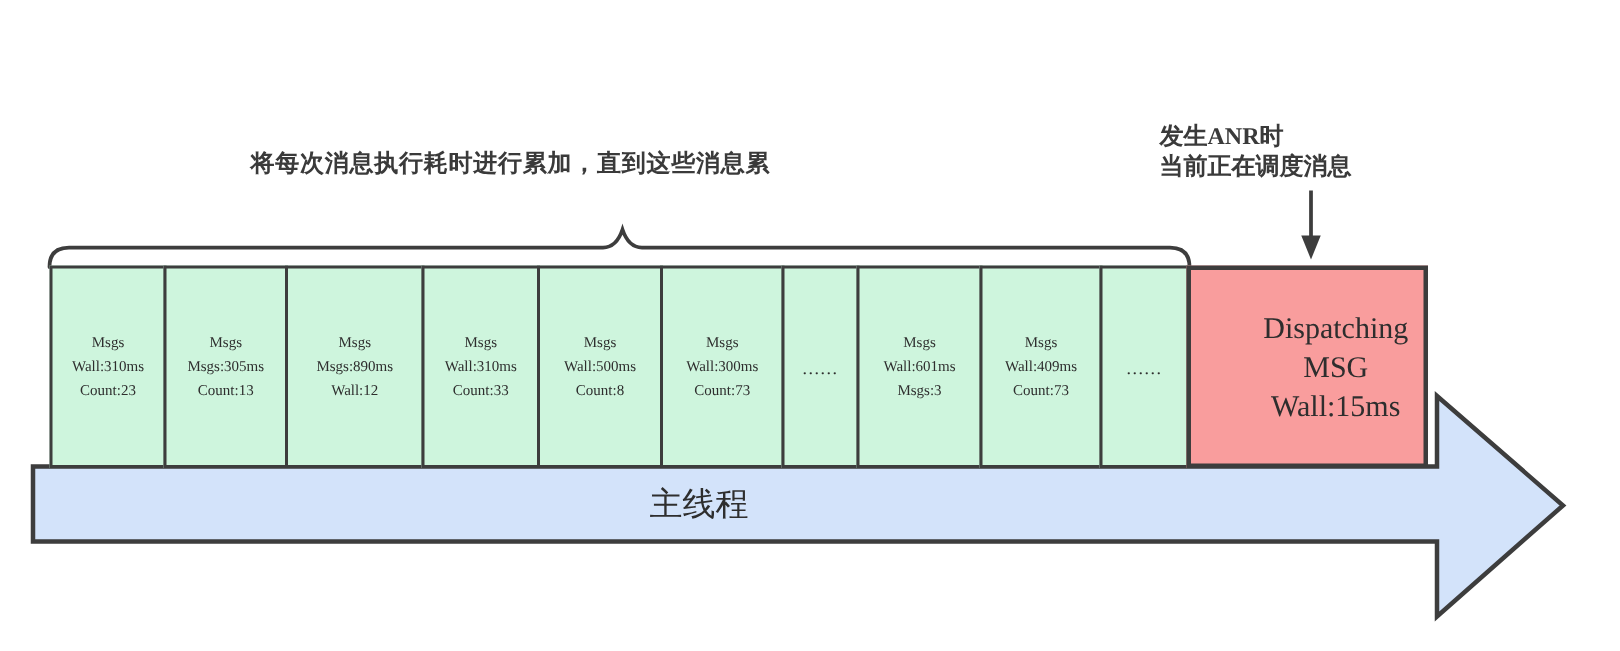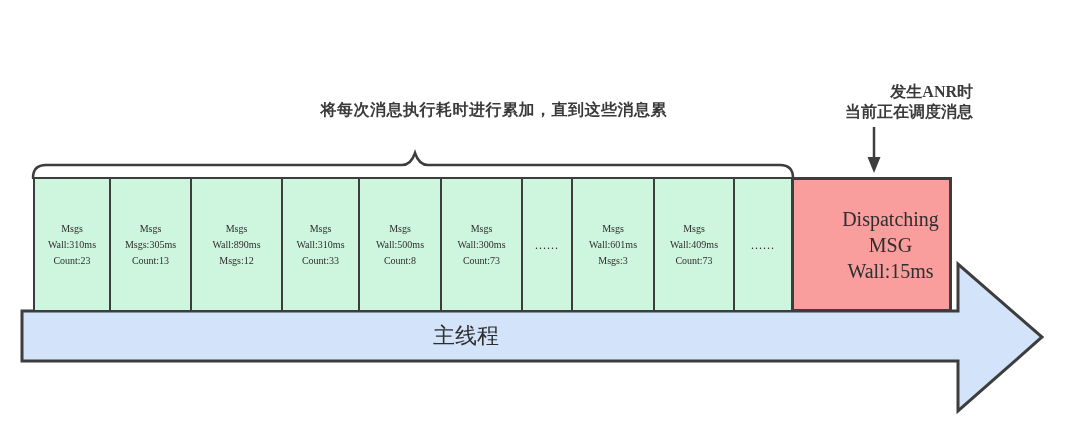--- a/index.html
+++ b/index.html
@@ -13,21 +13,21 @@
   html, body { width: 1080px; height: 434px; background: #ffffff; overflow: hidden; }
   body {
     position: relative;
     font-family: "Liberation Serif", "DejaVu Serif", serif;
     color: var(--text-dark);
   }
 
   
   .note {
     position: absolute;
-    text-align: right;
+    text-align: left;
     font-weight: bold;
     color: #3a3a3a;
     font-family: "Liberation Serif", "DejaVu Serif", serif;
   }
   .note-accumulate {
     left: 167px; top: 99px; width: 500px;
     font-size: 16px; line-height: 22px; letter-spacing: 0.5px;
   }
   .note-anr {
     left: 773px; top: 82px; width: 200px;
@@ -108,22 +108,22 @@
   <div class="mbox" style="width:83px">
     <div>
       <div>Msgs</div>
       <div>Msgs:305ms</div>
       <div>Count:13</div>
     </div>
   </div>
   <div class="mbox" style="width:93px">
     <div>
       <div>Msgs</div>
-      <div>Wall:890ms</div>
-      <div>Msgs:12</div>
+      <div>Msgs:890ms</div>
+      <div>Wall:12</div>
     </div>
   </div>
   <div class="mbox" style="width:79px">
     <div>
       <div>Msgs</div>
       <div>Wall:310ms</div>
       <div>Count:33</div>
     </div>
   </div>
   <div class="mbox" style="width:84px">

